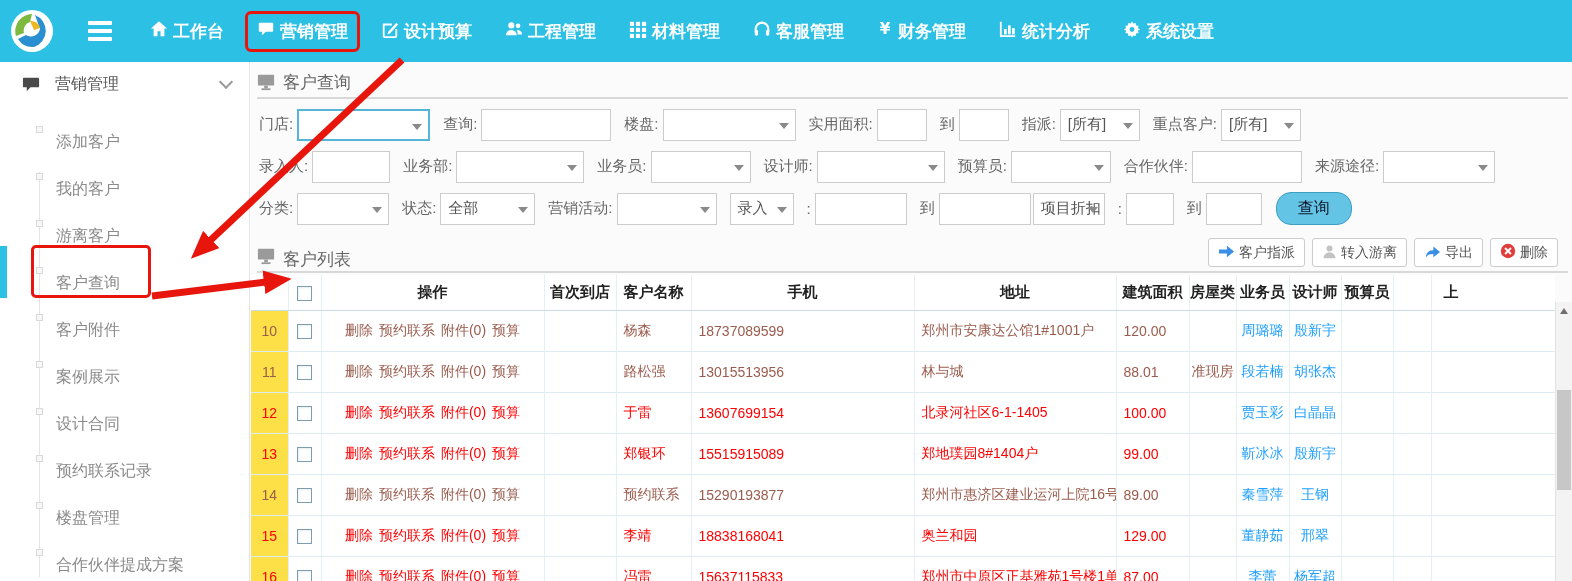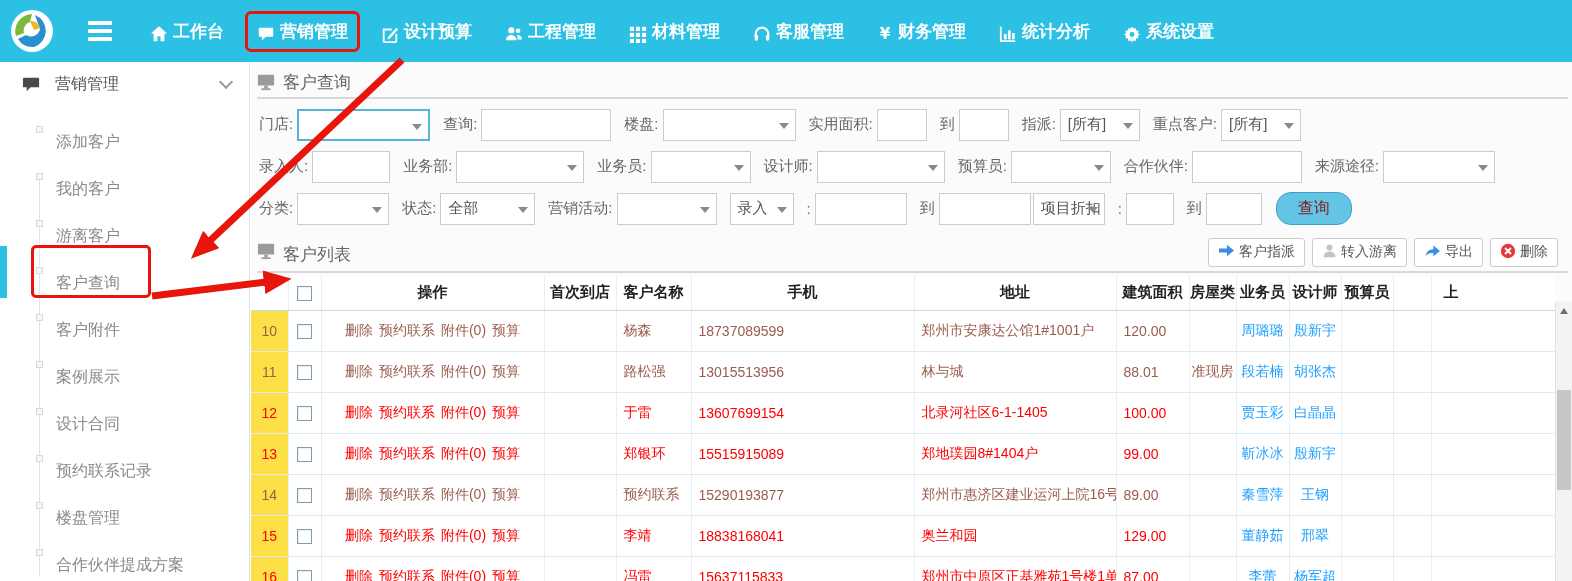--- a/index.html
+++ b/index.html
@@ -8,21 +8,21 @@
   .stage { position:relative; width:1572px; height:581px; overflow:hidden; }
 
   
   .topnav { position:absolute; top:0; left:0; right:0; height:62px; background:#2bc0e4;
     display:flex; align-items:center; color:#fff; }
   .logo { width:44px; height:44px; margin-left:10px; flex:0 0 auto; }
   .brand { font-size:22px; font-weight:bold; margin-left:10px; letter-spacing:1px; white-space:nowrap; }
   .burger { margin-left:34px; width:24px; display:flex; flex-direction:column; gap:4px; cursor:pointer; }
   .burger i { display:block; height:4px; background:#fff; border-radius:1px; }
   .navitems { display:flex; align-items:center; margin-left:26px; }
-  .nav-item { display:flex; align-items:flex-end; gap:5px; font-size:17px; font-weight:bold;
+  .nav-item { display:flex; align-items:flex-start; gap:5px; font-size:17px; font-weight:bold;
     padding:6px 9px; margin-right:9px; border:3px solid transparent; border-radius:6px;
     white-space:nowrap; cursor:pointer; }
   .nav-item.boxed { border-color:#e8150d; }
   .nav-item svg { display:block; }
 
   
   .sidebar { position:absolute; top:62px; left:0; width:250px; bottom:0; background:#fff;
     border-right:1px solid #e3e3e3; }
   .side-group { height:44px; display:flex; align-items:center; padding:0 18px 0 22px;
     color:#555; font-size:16px; cursor:pointer; }
@@ -50,24 +50,24 @@
   .flabel.first { margin-left:0; }
   .fin { height:32px; border:1px solid #ccc; background:#fff; padding:0 6px; font-size:14px;
     color:#555; outline:none; }
   .sel { position:relative; height:32px; background:#fff; border:1px solid #ccc;
     display:inline-flex; align-items:center; padding:0 20px 0 7px; font-size:15px; color:#555;
     cursor:pointer; white-space:nowrap; }
   .sel.focused { border:2px solid #55b5d9; }
   .caret { position:absolute; right:6px; top:13px; width:0; height:0;
     border-left:5px solid transparent; border-right:5px solid transparent; border-top:6px solid #8a8a8a; }
   .qbtn { height:33px; width:76px; background:#63c4e5; border:1px solid #3e9ec2; border-radius:15px;
-    color:#7f1d1d; font-size:16px; cursor:pointer; }
-
-  
-  .list-head { display:flex; align-items:center; height:36px; margin:12px 4px 0 6px;
+    color:#0f172a; font-size:16px; cursor:pointer; }
+
+  
+  .list-head { display:flex; align-items:flex-end; height:36px; margin:12px 4px 0 6px;
     border-bottom:2px solid #d8d8d8; color:#666; font-size:17px; }
   .list-head .ptitle { margin-left:8px; flex:1; }
   .toolbar { display:flex; gap:7px; padding-bottom:4px; margin-right:10px; }
   .tbtn { display:flex; align-items:center; gap:4px; height:29px; padding:0 9px; background:#fff;
     border:1px solid #ccc; border-radius:3px; font-size:14px; color:#555; cursor:pointer; white-space:nowrap; }
 
   
   .table-wrap { margin:2px 17px 0 0; overflow:hidden; }
   table { border-collapse:collapse; table-layout:fixed; width:1305px; font-size:14px; }
   th { height:35px; font-size:15px; color:#222; font-weight:bold; background:#fff;

